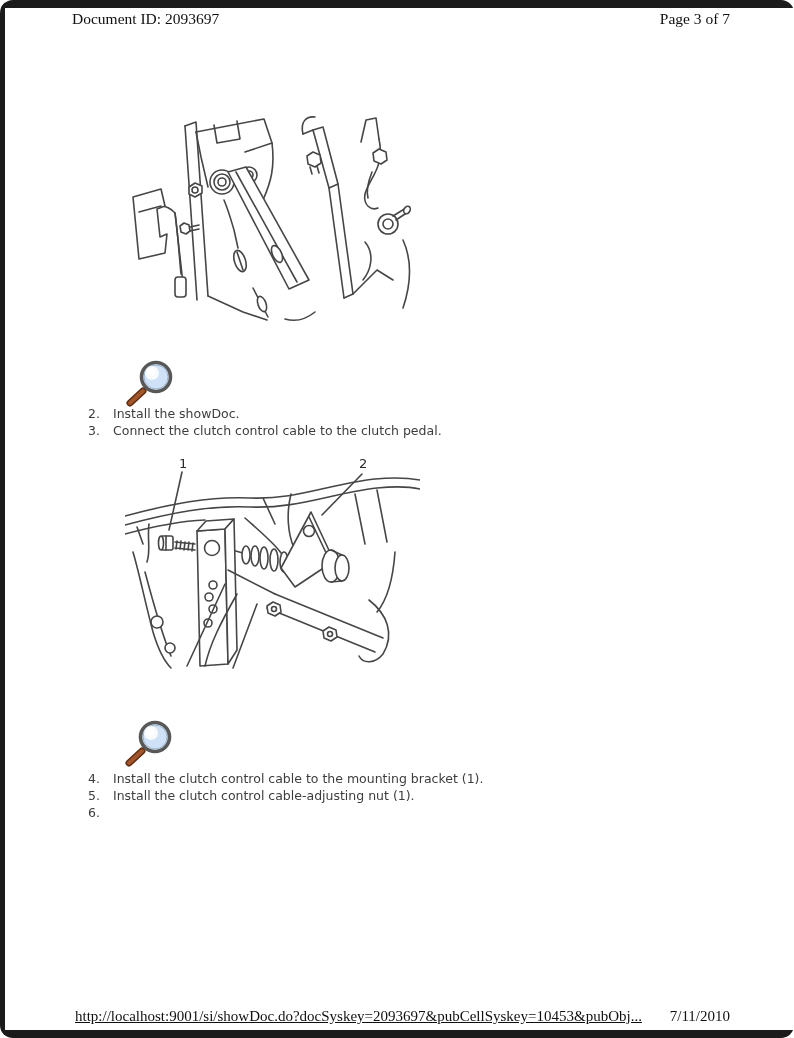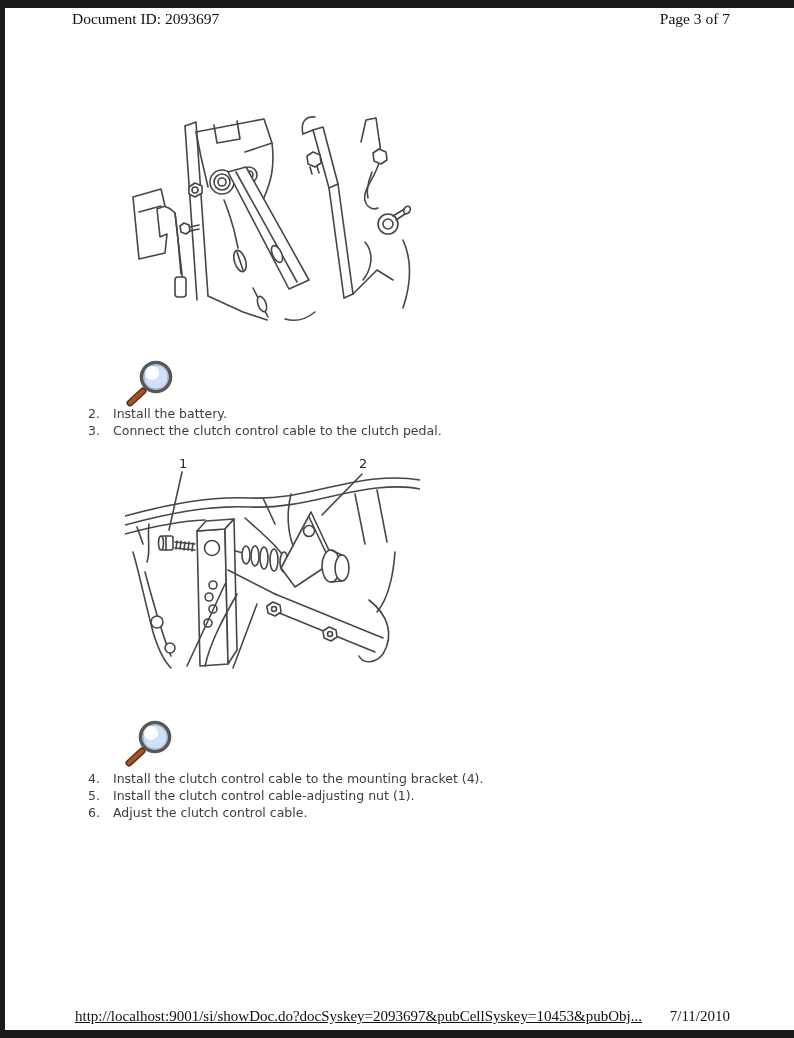--- a/index.html
+++ b/index.html
@@ -3,20 +3,21 @@
 <meta charset="utf-8">
 <style>
   * { margin:0; padding:0; box-sizing:border-box; }
   html,body { background:#ffffff; }
   .page {
     position:relative;
     width:794px; height:1038px;
     background:#ffffff;
     font-family:"Liberation Serif", serif;
     overflow:hidden;
+    border-radius:13px;
   }
   .bar-top    { position:absolute; left:0; top:0; width:794px; height:8px; background:#1b1b1b; }
   .bar-bottom { position:absolute; left:0; top:1030px; width:794px; height:8px; background:#1b1b1b; }
   .bar-left   { position:absolute; left:0; top:0; width:5px; height:1038px; background:#1b1b1b; }
 
   .header-row {
     position:absolute; left:0; top:8px; width:794px;
     display:flex; justify-content:space-between;
     padding:2px 64px 0 72px;
     font-size:15.5px; color:#101010;
@@ -130,21 +131,21 @@
     <path d="M4,44 L17,32" stroke="#a0562a" stroke-width="4" stroke-linecap="round" fill="none"></path>
     <circle cx="30" cy="18" r="14.5" fill="#dce9f8" stroke="#585858" stroke-width="3.6"></circle>
     <circle cx="30" cy="18" r="12" fill="#cfe1f6" stroke="#8fa6c0" stroke-width="0.8"></circle>
     <circle cx="26" cy="14" r="7" fill="#ffffff" opacity="0.85"></circle>
     <circle cx="25" cy="13" r="4" fill="#ffffff"></circle>
   </svg>
 
   <div class="steps" style="left:88px; top:405px;">
     <div class="step">
       <span class="num">2.</span>
-      <span class="txt">Install the battery.</span>
+      <span class="txt">Install the showDoc.</span>
     </div>
     <div class="step">
       <span class="num">3.</span>
       <span class="txt">Connect the clutch control cable to the clutch pedal.</span>
     </div>
   </div>
 
   <svg class="figure art" style="left:125px; top:452px;" width="295" height="220" viewBox="0 0 295 220">
 
     <text x="54" y="16">1</text>
@@ -217,29 +218,28 @@
     <path d="M4,44 L17,32" stroke="#a0562a" stroke-width="4" stroke-linecap="round" fill="none"></path>
     <circle cx="30" cy="18" r="14.5" fill="#dce9f8" stroke="#585858" stroke-width="3.6"></circle>
     <circle cx="30" cy="18" r="12" fill="#cfe1f6" stroke="#8fa6c0" stroke-width="0.8"></circle>
     <circle cx="26" cy="14" r="7" fill="#ffffff" opacity="0.85"></circle>
     <circle cx="25" cy="13" r="4" fill="#ffffff"></circle>
   </svg>
 
   <div class="steps" style="left:88px; top:770px;">
     <div class="step">
       <span class="num">4.</span>
-      <span class="txt">Install the clutch control cable to the mounting bracket (4).</span>
+      <span class="txt">Install the clutch control cable to the mounting bracket (1).</span>
     </div>
     <div class="step">
       <span class="num">5.</span>
       <span class="txt">Install the clutch control cable-adjusting nut (1).</span>
     </div>
     <div class="step">
       <span class="num">6.</span>
-      <span class="txt">Adjust the clutch control cable.</span>
     </div>
   </div>
 
   <div class="footer-row">
     <span class="url">http://localhost:9001/si/showDoc.do?docSyskey=2093697&amp;pubCellSyskey=10453&amp;pubObj...</span>
     <span>7/11/2010</span>
   </div>
 
 </div>
 

